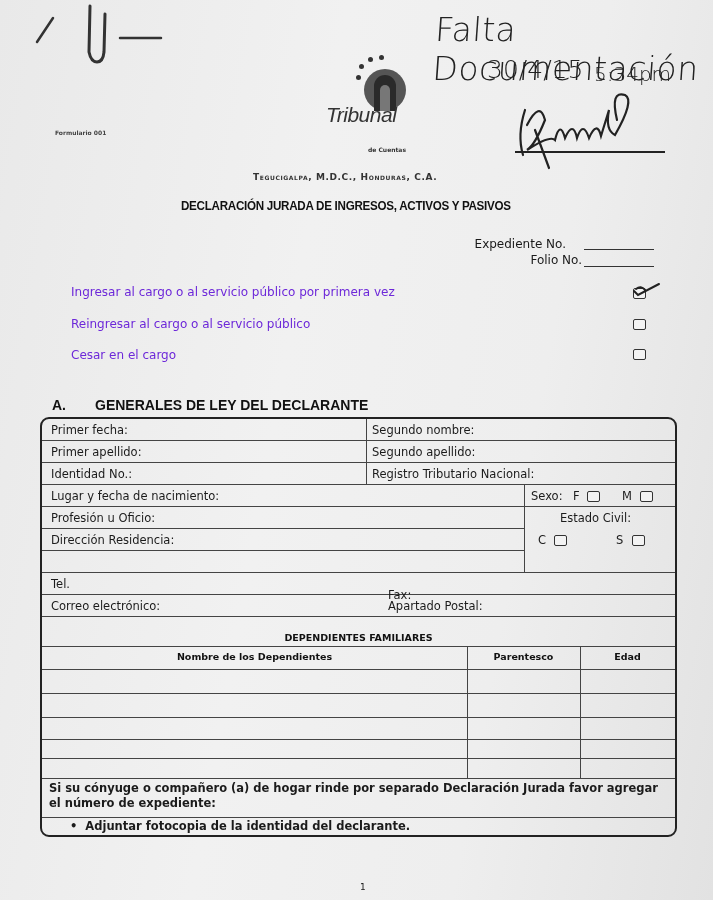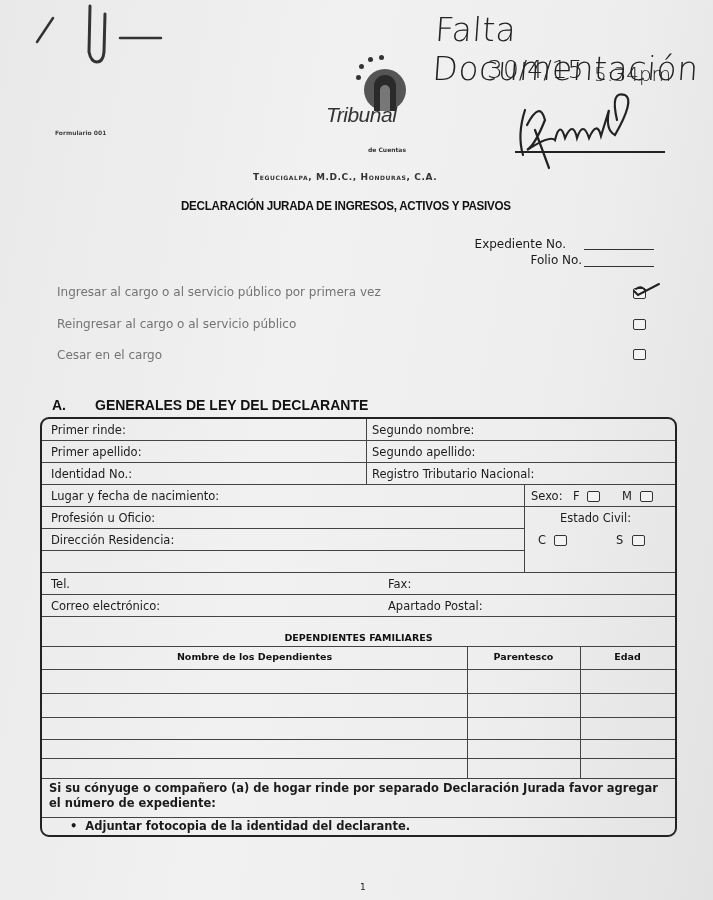--- a/index.html
+++ b/index.html
@@ -31,21 +31,21 @@
 
   .city { left:253px; top:172px; font-size:9px; font-weight:bold; letter-spacing:0.6px; color:#333; font-variant: small-caps; }
   .doc-title { left:181px; top:199px; font-size:12.5px; font-weight:bold; color:#111; letter-spacing:-0.3px; font-family:"Liberation Sans", sans-serif; transform:scaleX(0.93); transform-origin:left; }
 
   .exp { left:454px; top:237px; font-size:12px; text-align:right; width:112px; }
   .folio { left:470px; top:253px; font-size:12px; text-align:right; width:112px; }
   .blank-line { border-bottom:1px solid #333; width:70px; height:12px; }
   .exp-line { left:584px; top:237px; }
   .folio-line { left:584px; top:254px; }
 
-  .opt { left:57px; font-size:12px; color:#737373; }
+  .opt { left:71px; font-size:12px; color:#6d28d9; }
   .cbox { position:absolute; width:11px; height:9px; border:1.4px solid #333; border-radius:2px; background:#f3f3f3; }
   .checkmark { position:absolute; left:631px; top:281px; width:30px; height:18px; }
 
   .sec-a { left:52px; top:397px; font-size:14px; font-weight:bold; color:#111; font-family:"Liberation Sans", sans-serif; }
   .sec-a .title { position:absolute; left:43px; white-space:nowrap; }
 
   .frame { left:40px; top:417px; width:637px; height:420px; border:2px solid #222; border-radius:9px; box-sizing:border-box; }
   .cell { position:absolute; font-size:11.5px; color:#1b1b1b; white-space:nowrap; }
   .hl { position:absolute; height:0; border-top:1.3px solid #444; }
   .vl { position:absolute; width:0; border-left:1.3px solid #444; }
@@ -125,21 +125,21 @@
   <div class="hl" style="left:0;top:320px;width:633px;"></div>
   <div class="hl" style="left:0;top:339px;width:633px;"></div>
   <div class="hl" style="left:0;top:359px;width:633px;"></div>
   <div class="hl" style="left:0;top:398px;width:633px;"></div>
 
   <div class="vl" style="left:324px;top:0;height:65px;"></div>
   <div class="vl" style="left:482px;top:65px;height:88px;"></div>
   <div class="vl" style="left:425px;top:227px;height:132px;"></div>
   <div class="vl" style="left:538px;top:227px;height:132px;"></div>
 
-  <div class="cell" style="left:9px;top:4px;">Primer rinde:</div>
+  <div class="cell" style="left:9px;top:4px;">Primer fecha:</div>
   <div class="cell" style="left:330px;top:4px;">Segundo nombre:</div>
 
   <div class="cell" style="left:9px;top:26px;">Primer apellido:</div>
   <div class="cell" style="left:330px;top:26px;">Segundo apellido:</div>
 
   <div class="cell" style="left:9px;top:48px;">Identidad No.:</div>
   <div class="cell" style="left:330px;top:48px;">Registro Tributario Nacional:</div>
 
   <div class="cell" style="left:9px;top:70px;">Lugar y fecha de nacimiento:</div>
   <div class="cell" style="left:489px;top:70px;">Sexo:</div>
@@ -153,21 +153,21 @@
 
   <div class="cell" style="left:9px;top:114px;">Dirección Residencia:</div>
   <div class="cell" style="left:496px;top:114px;">C</div>
   <div class="cbox" style="left:512px;top:116px;"></div>
   <div class="cell" style="left:574px;top:114px;">S</div>
   <div class="cbox" style="left:590px;top:116px;"></div>
 
   <div class="cell" style="left:0;top:131px;width:482px;height:22px;"></div>
 
   <div class="cell" style="left:9px;top:158px;">Tel.</div>
-  <div class="cell" style="left:346px;top:158px;">Fax:</div>
+  <div class="cell" style="left:346px;top:169px;">Fax:</div>
 
   <div class="cell" style="left:9px;top:180px;">Correo electrónico:</div>
   <div class="cell" style="left:346px;top:180px;">Apartado Postal:</div>
 
   <div class="th" style="left:0;width:633px;top:213px;">DEPENDIENTES FAMILIARES</div>
   <div class="th" style="left:0;width:425px;top:232px;">Nombre de los Dependientes</div>
   <div class="th" style="left:425px;width:113px;top:232px;">Parentesco</div>
   <div class="th" style="left:538px;width:95px;top:232px;">Edad</div>
 
   <div class="cell" style="left:0;top:250px;width:633px;height:24px;"></div>

